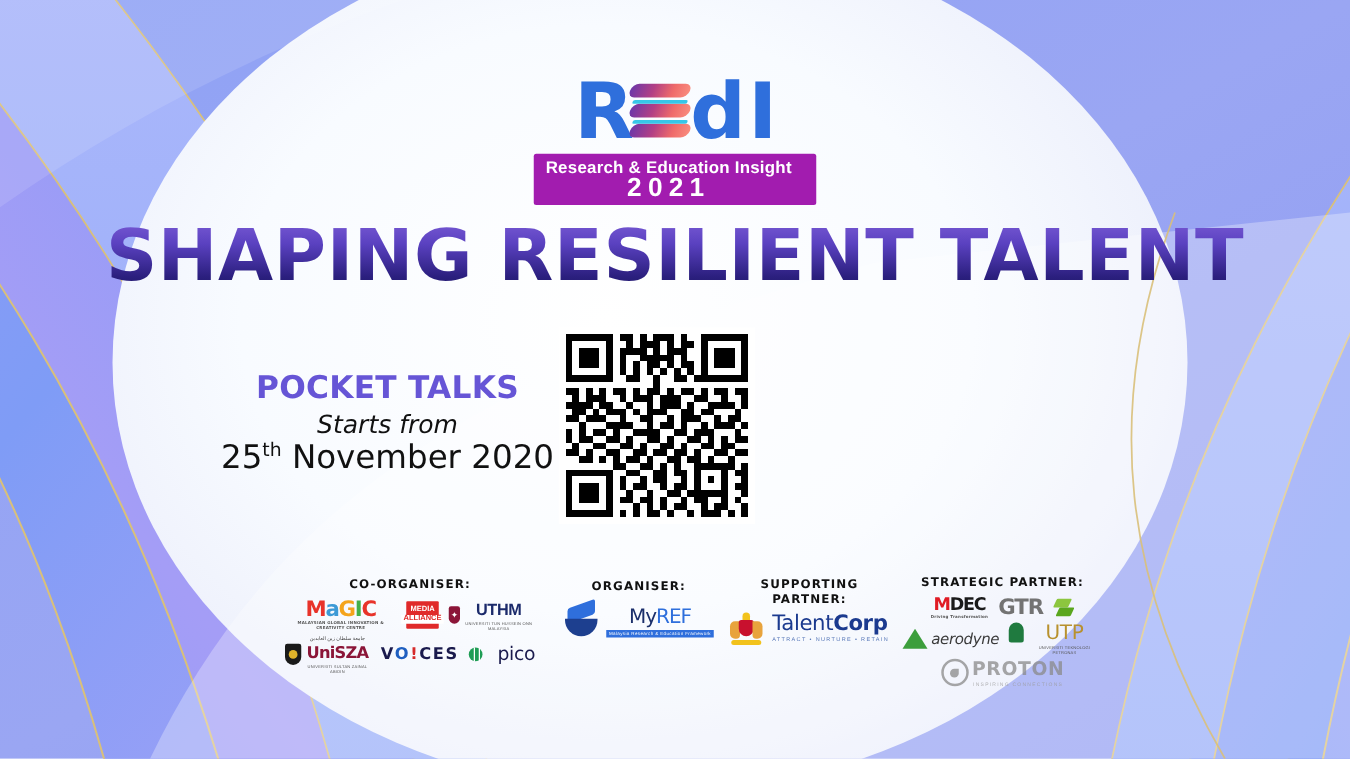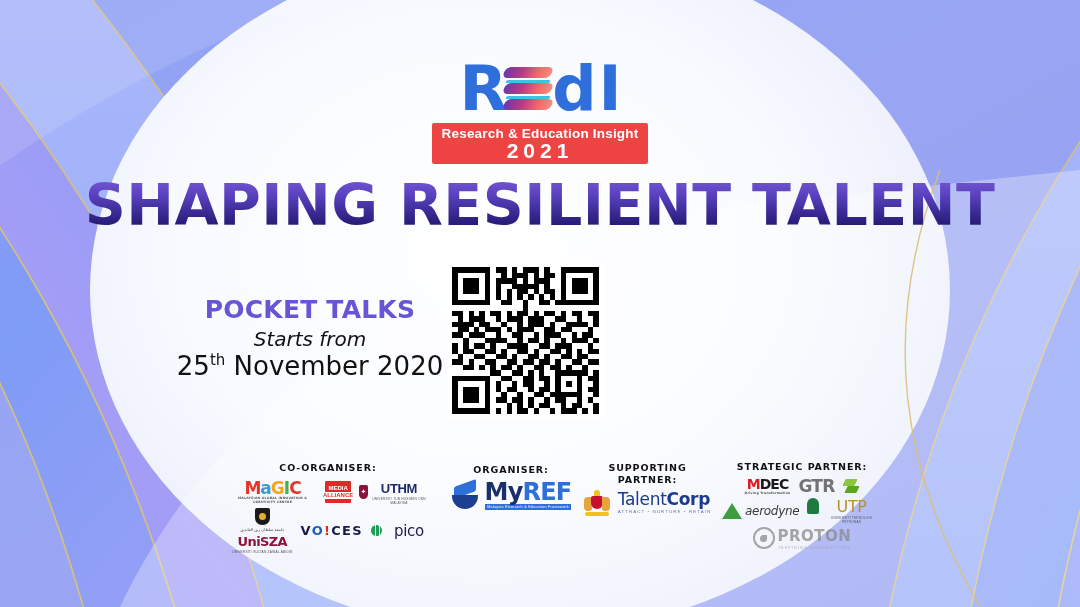--- a/index.html
+++ b/index.html
@@ -40,22 +40,22 @@
   .bar.b1{top:4px;}
   .bar.b2{top:20px;}
   .bar.b3{top:36px;}
   .slash{
     position:absolute;left:0px;width:44px;height:3px;border-radius:2px;
     transform:skewX(-22deg);background:#37c6e8;
   }
   .slash.s1{top:17px;}
   .slash.s2{top:33px;}
   .logo-band{
-    margin-top:3px;background:#ef4444;color:#ffffff;
-    padding:3px 10px 4px 10px;border-radius:2px;display:inline-block;
+    margin-top:3px;background:#a21caf;color:#ffffff;
+    padding:3px 20px 4px 10px;border-radius:2px;display:inline-block;
   }
   .logo-band .tag{
     font-size:13.5px;font-weight:bold;letter-spacing:.2px;display:block;line-height:15px;
   }
   .logo-band .year{
     font-size:21px;font-weight:bold;letter-spacing:5px;display:block;line-height:19px;margin-top:0px;
   }
 
   
   .main-title{
@@ -127,21 +127,21 @@
   .medialab i{font-style:normal;background:#fff;color:#e02a2a;padding:0 2px;display:block;}
 
   
   .uthm{display:flex;align-items:center;gap:2px;}
   .uthm .shield{width:11px;height:14px;background:#8b1538;
     border-radius:2px 2px 5px 5px;display:flex;align-items:center;
     justify-content:center;color:#fff;font-size:7px;}
   .uthm .t{font-size:13px;font-weight:bold;color:#1b2a6b;letter-spacing:-.3px;line-height:12px;}
 
   
-  .unisza{display:flex;align-items:center;gap:2px;flex-direction:column;}
+  .unisza{display:flex;align-items:center;gap:2px;}
   .unisza .crest{width:15px;height:17px;background:#1a1a1a;border-radius:2px 2px 7px 7px;
     display:flex;align-items:center;justify-content:center;}
   .unisza .crest span{width:7px;height:7px;border-radius:50%;background:#e0b32a;}
   .unisza .t{font-size:13px;font-weight:bold;color:#8b1538;letter-spacing:-.6px;line-height:12px;
     font-family:"DejaVu Sans",sans-serif;}
   .unisza .ar{font-size:4px;color:#444;display:block;line-height:5px;}
 
   
   .voices{font-size:13px;font-weight:bold;color:#1a1a4d;letter-spacing:1.3px;}
   .voices .o{color:#1f5fc0;}
@@ -155,21 +155,21 @@
     border-left:1px solid #fff;border-right:1px solid #fff;}
   .pico .t{font-size:15px;color:#1a1a4d;letter-spacing:-.3px;}
 
   
   .myref{display:flex;align-items:center;gap:4px;}
   .myref .cube{width:30px;height:30px;position:relative;}
   .myref .cube .top{position:absolute;left:3px;top:2px;width:22px;height:12px;
     background:#2f6fdc;transform:skewY(-20deg);border-radius:2px;}
   .myref .cube .bot{position:absolute;left:1px;top:14px;width:26px;height:14px;
     background:#1d3f8f;border-radius:0 0 13px 13px;}
-  .myref .wm{font-size:24px;font-weight:bold;color:#1b2f6b;letter-spacing:-.8px;line-height:22px;}
+  .myref .wm{font-size:16px;font-weight:normal;color:#1b2f6b;letter-spacing:-.8px;line-height:22px;}
   .myref .wm .re{color:#2f6fdc;}
   .myref .bar2{background:#2f6fdc;color:#fff;font-size:3.6px;letter-spacing:.3px;
     display:block;padding:1px 2px;line-height:4px;}
 
   
   .jata{width:26px;height:26px;position:relative;}
   .jata .crown{position:absolute;left:10px;top:0;width:6px;height:6px;background:#f2c21c;
     border-radius:50% 50% 0 0;}
   .jata .shield2{position:absolute;left:7px;top:6px;width:12px;height:13px;background:#c8102e;
     border-radius:2px 2px 6px 6px;}

